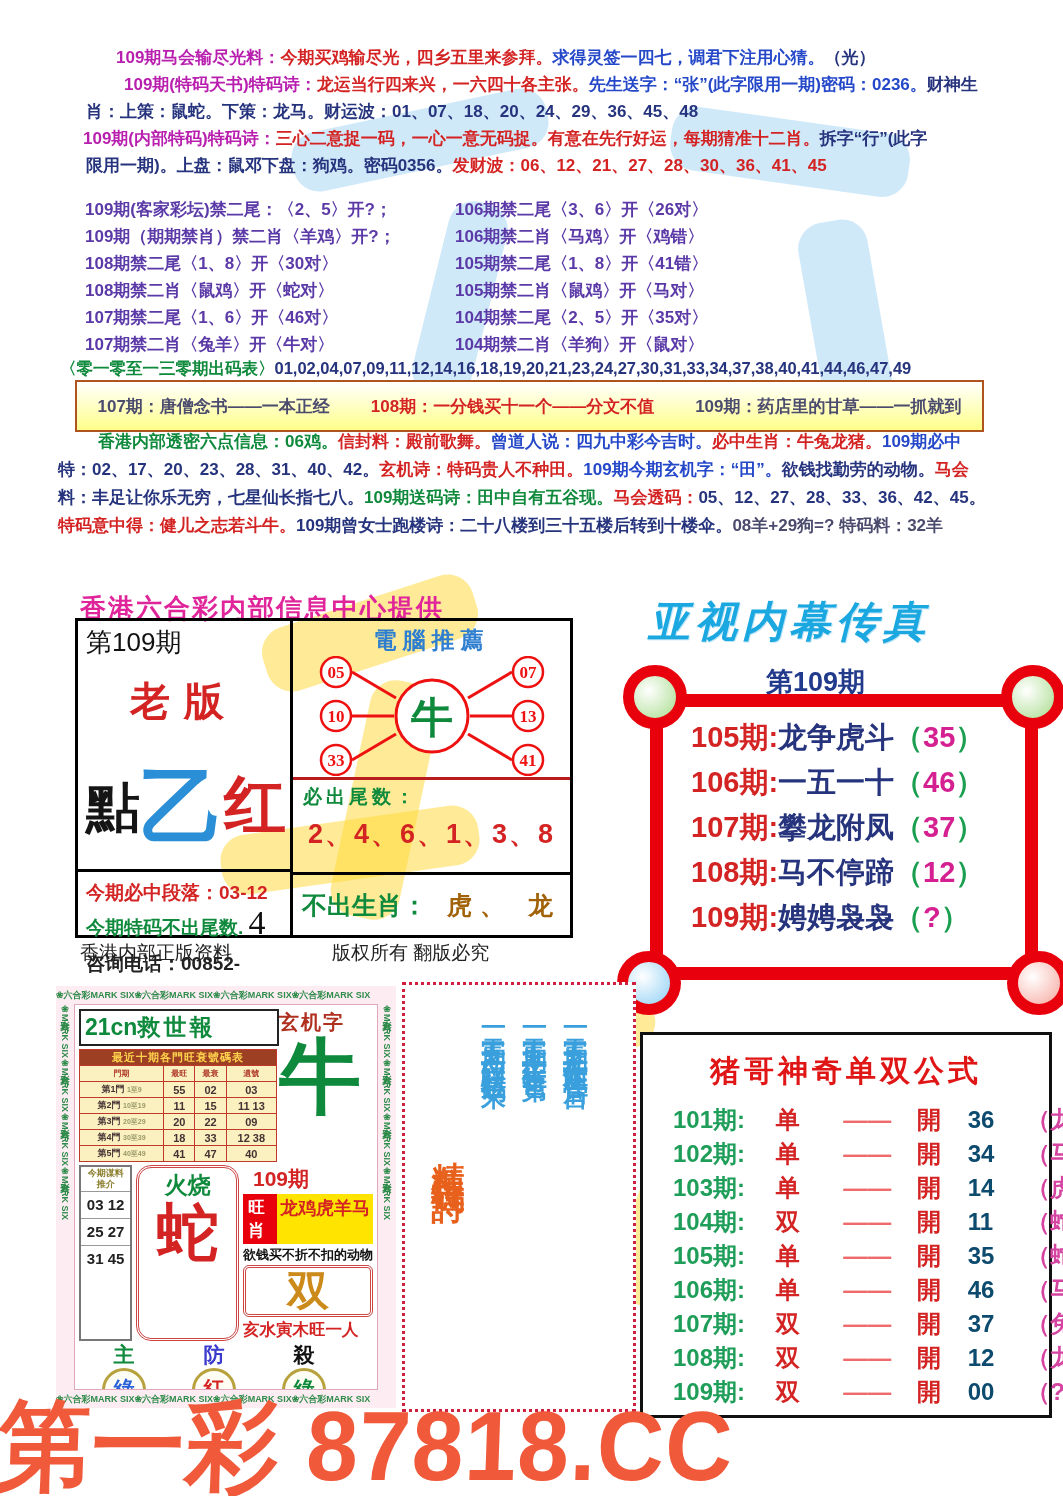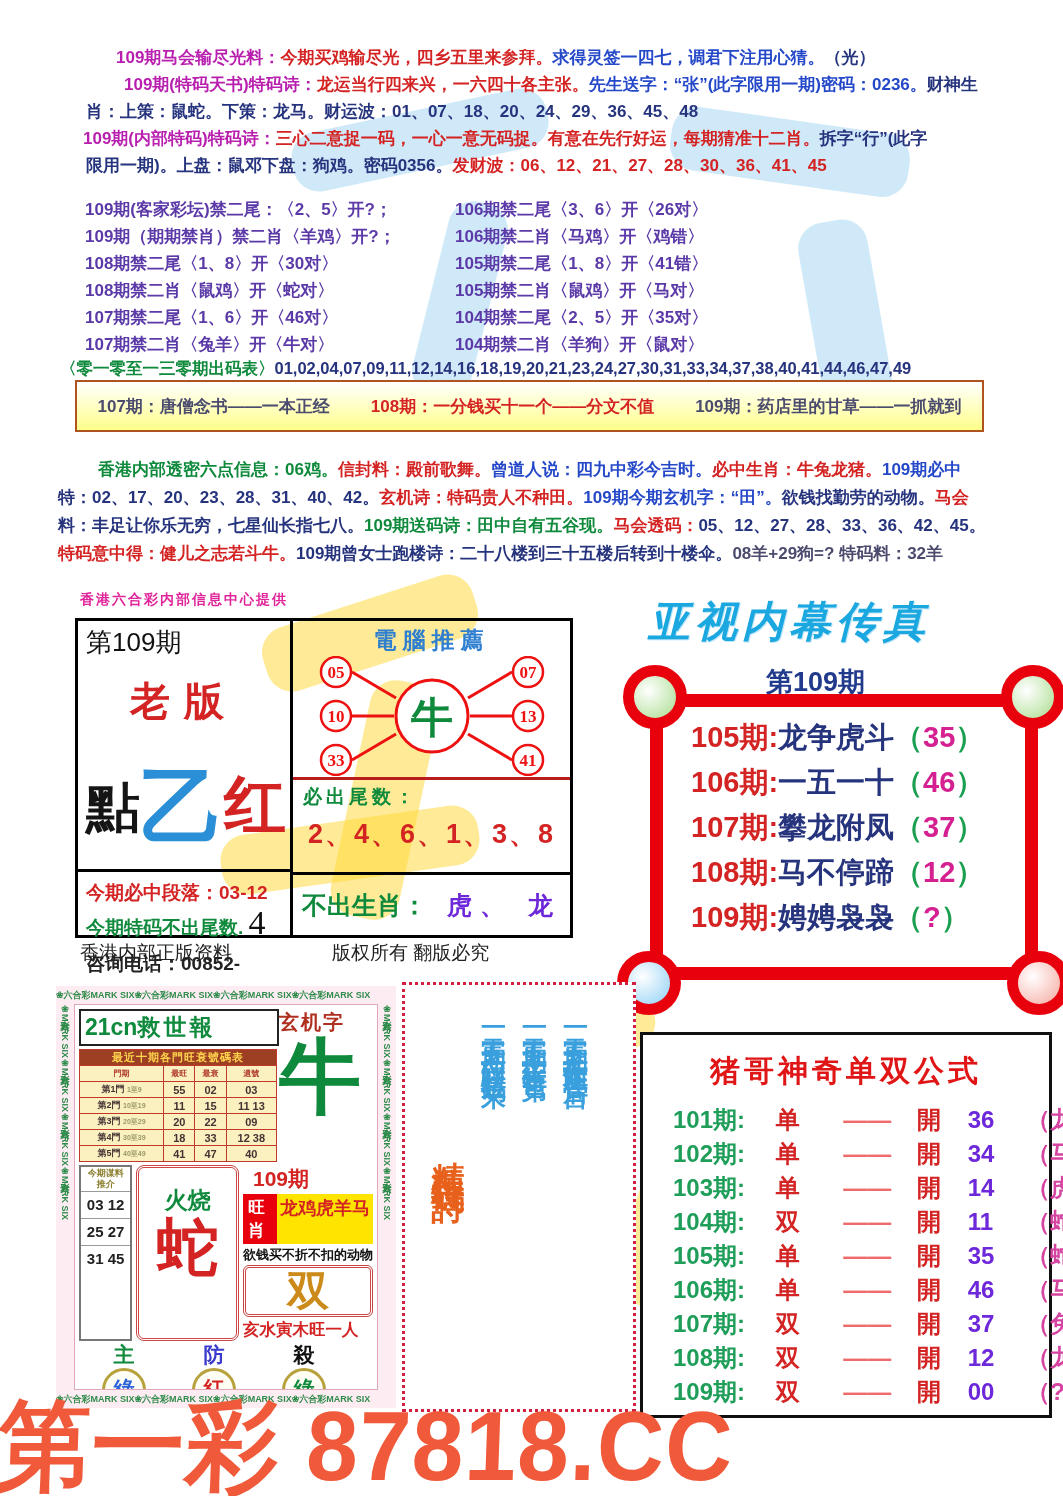--- a/index.html
+++ b/index.html
@@ -16,44 +16,44 @@
   .wm-yel i{background:rgba(255,216,48,.5)}
   
   .toptext{position:absolute;left:58px;top:44px;width:958px;font-size:17px;line-height:27px;z-index:1}
   .tl1{text-indent:58px}.tl2{text-indent:66px}.tl3{text-indent:28px}.tl4{text-indent:25px}.tl5{text-indent:28px}
   .jin{position:absolute;top:196px;font-size:17px;line-height:27px;color:#5b3aa8;z-index:1}
   .jin1{left:85px;width:350px}.jin2{left:455px;width:310px}.jin3{left:770px;width:275px}
   .chuma{position:absolute;left:60px;top:358px;font-size:16.5px;z-index:1}
   .riddles{position:absolute;left:75px;top:380px;width:905px;height:48px;border:2px solid #b0541f;
     background:linear-gradient(#ffffff,#ffff8a);display:flex;align-items:center;justify-content:space-around;
     font-size:17px;z-index:1}
-  .para{position:absolute;left:58px;top:456px;width:958px;font-size:17px;line-height:28px;z-index:1}
+  .para{position:absolute;left:58px;top:428px;width:958px;font-size:17px;line-height:28px;z-index:1}
   .pl1{text-indent:40px}
   
-  .provider{position:absolute;left:80px;top:591px;font-size:14px;color:#e0259a;letter-spacing:2px;z-index:1}
+  .provider{position:absolute;left:80px;top:591px;font-size:26px;color:#e0259a;letter-spacing:2px;z-index:1}
   .laoban{position:absolute;left:75px;top:618px;width:492px;height:314px;border:3px solid #000;display:flex;z-index:1;background:#fff0}
   .lb-left{width:212px;border-right:3px solid #000;display:flex;flex-direction:column}
   .lb-top{flex:1;padding:4px 8px}
   .lb-qi{font-size:26px;color:#111;font-weight:normal}
   .lb-title{font-size:40px;color:#d42323;letter-spacing:14px;text-align:center;margin-top:14px}
   .lb-big{margin-top:22px;text-align:center;white-space:nowrap}
   .lb-big .b1{font-size:54px;color:#151515}
   .lb-big .b2{font-size:84px;color:#2a8fd6;vertical-align:-10px}
   .lb-big .b3{font-size:62px;color:#d42323}
   .lb-bot{border-top:3px solid #000;padding:6px 8px;font-size:19px;line-height:30px}
   .lb-wei{color:#0f8a3c}.lb-wei b{color:#111;font-size:34px;font-weight:normal;font-family:"Liberation Serif",serif}
   .lb-phone{color:#222;margin-top:6px}
   .lb-right{flex:1;display:flex;flex-direction:column}
   .cp-top{border-bottom:3px solid #b91c1c;height:152px;text-align:center;padding-top:4px}
   .cp-title{font-size:23px;color:#2f7fd0;letter-spacing:6px}
   .cp-mid{border-bottom:3px solid #000;height:84px;padding:4px 10px}
   .cp-lbl{font-size:19px;color:#0f8a3c;letter-spacing:4px}
   .cp-nums{font-size:27px;color:#d42323;text-align:center;margin-top:6px;letter-spacing:2px}
   .cp-bot{flex:1;display:flex;align-items:center;justify-content:center;font-size:25px}
-  .cp-bot .v{color:#6d28d9;margin-left:20px;letter-spacing:8px}
+  .cp-bot .v{color:#a16207;margin-left:20px;letter-spacing:8px}
   .lb-foot{position:absolute;top:940px;font-size:19px;color:#222;z-index:1;font-weight:normal}
   
   .ys-title{position:absolute;left:648px;top:594px;font-size:42px;font-style:italic;color:#1ba7e0;letter-spacing:5px;z-index:1;
     text-shadow:1px 1px 0 #bfe6f7}
   .ys-period{position:absolute;left:766px;top:664px;font-size:27px;color:#223a8c;z-index:1}
   .ys-frame{position:absolute;left:650px;top:694px;width:362px;height:260px;border:13px solid #e8000d;z-index:1;background:#fff}
   .ys-rows{padding:8px 16px 0 28px;font-size:29px;line-height:45px;white-space:nowrap}
   .ys-c{position:absolute;width:42px;height:42px;border:11px solid #e8000d;border-radius:50%}
   .ys-tl{left:-40px;top:-42px;background:radial-gradient(circle at 35% 35%,#ffffff,#a8dc8c)}
   .ys-tr{right:-40px;top:-42px;background:radial-gradient(circle at 35% 35%,#ffffff,#a8dc8c)}
@@ -76,21 +76,21 @@
   .ms-tt{background:#9c3f22!important;color:#ffd34d!important;font-size:10px;letter-spacing:1px}
   .ms-th{font-size:8px!important;color:#b03a2a!important}
   .ms-door{font-size:9px!important}.ms-door em{font-style:normal;font-size:7px;color:#996}
   .s1r{flex:1;text-align:left}
   .xjz{color:#b03020;font-size:20px;letter-spacing:2px}
   .niu{color:#0f8a3c;font-size:82px;line-height:1.02;font-family:"Liberation Serif",serif}
   .s2{display:flex;gap:4px}
   .tuijie{width:54px;border:2px solid #777;text-align:center}
   .tuijie .tl{font-size:9px;color:#8a7d2c;line-height:11px;padding:1px}
   .tuijie .tv{font-size:15px;color:#222;border-top:1px solid #999;line-height:26px}
-  .huoshao{width:106px;border:3px double #c44;border-radius:8px;text-align:center;padding-top:17px}
+  .huoshao{width:106px;border:3px double #c44;border-radius:15px;text-align:center;padding-top:2px}
   .huoshao .h1{color:#0f8a3c;font-size:23px}
   .huoshao .h2{color:#d42323;font-size:62px;line-height:1.05;font-family:"Liberation Serif",serif}
   .s2r{flex:1}
   .s2r .q{color:#d42323;font-size:21px;margin-left:10px}
   .chips{display:flex;margin-top:1px}
   .chip1{background:#e8000d;color:#fff;font-size:17px;padding:2px 5px}
   .chip2{background:#ffe400;color:#d42323;font-size:18px;padding:2px 3px;white-space:nowrap}
   .yuqian{color:#111;font-size:13px;margin-top:2px;white-space:nowrap}
   .shuangbox{border:3px double #c44;border-radius:6px;text-align:center;margin-top:1px}
   .shuangbox b{color:#cc8a1a;font-size:42px;line-height:1.1}
@@ -108,21 +108,21 @@
   .poem-label{color:#e8611c;font-size:33px;letter-spacing:7px;margin:0 6px;padding-top:138px}
   
   .zg{position:absolute;left:640px;top:1032px;width:412px;height:386px;border:3px solid #101010;z-index:1;background:#fff;padding-top:16px;box-sizing:border-box}
   .zg-title{text-align:center;font-size:30px;color:#e01616;letter-spacing:4px;}
   .zg-rows{margin-top:12px;padding-left:30px}
   .zg-row{font-size:24px;height:34px;white-space:nowrap}
   .zg-qi{color:#1f9e5a;display:inline-block;width:96px}
   .zg-ds{color:#d42323;display:inline-block;width:42px}
   .zg-dash{color:#ef6a6a;display:inline-block;width:86px;text-align:center}
   .zg-kai{color:#d42323;display:inline-block;width:44px}
-  .zg-num{color:#6d28d9;display:inline-block;width:52px}
+  .zg-num{color:#0c4a6e;display:inline-block;width:52px}
   .zg-sx{color:#d444a0}.zg-sx i{font-style:normal;color:#d444a0}
   
   .banner{position:absolute;left:0;top:1380px;width:100%;font-size:93px;color:#f05a3a;z-index:5;
     white-space:nowrap;letter-spacing:1px;transform:skewX(-2deg) scaleY(1.06);transform-origin:left top}
   svg text{font-family:"Liberation Serif",serif;font-weight:bold}
 </style>
 </head>
 <body>
 
 <div class="page">

